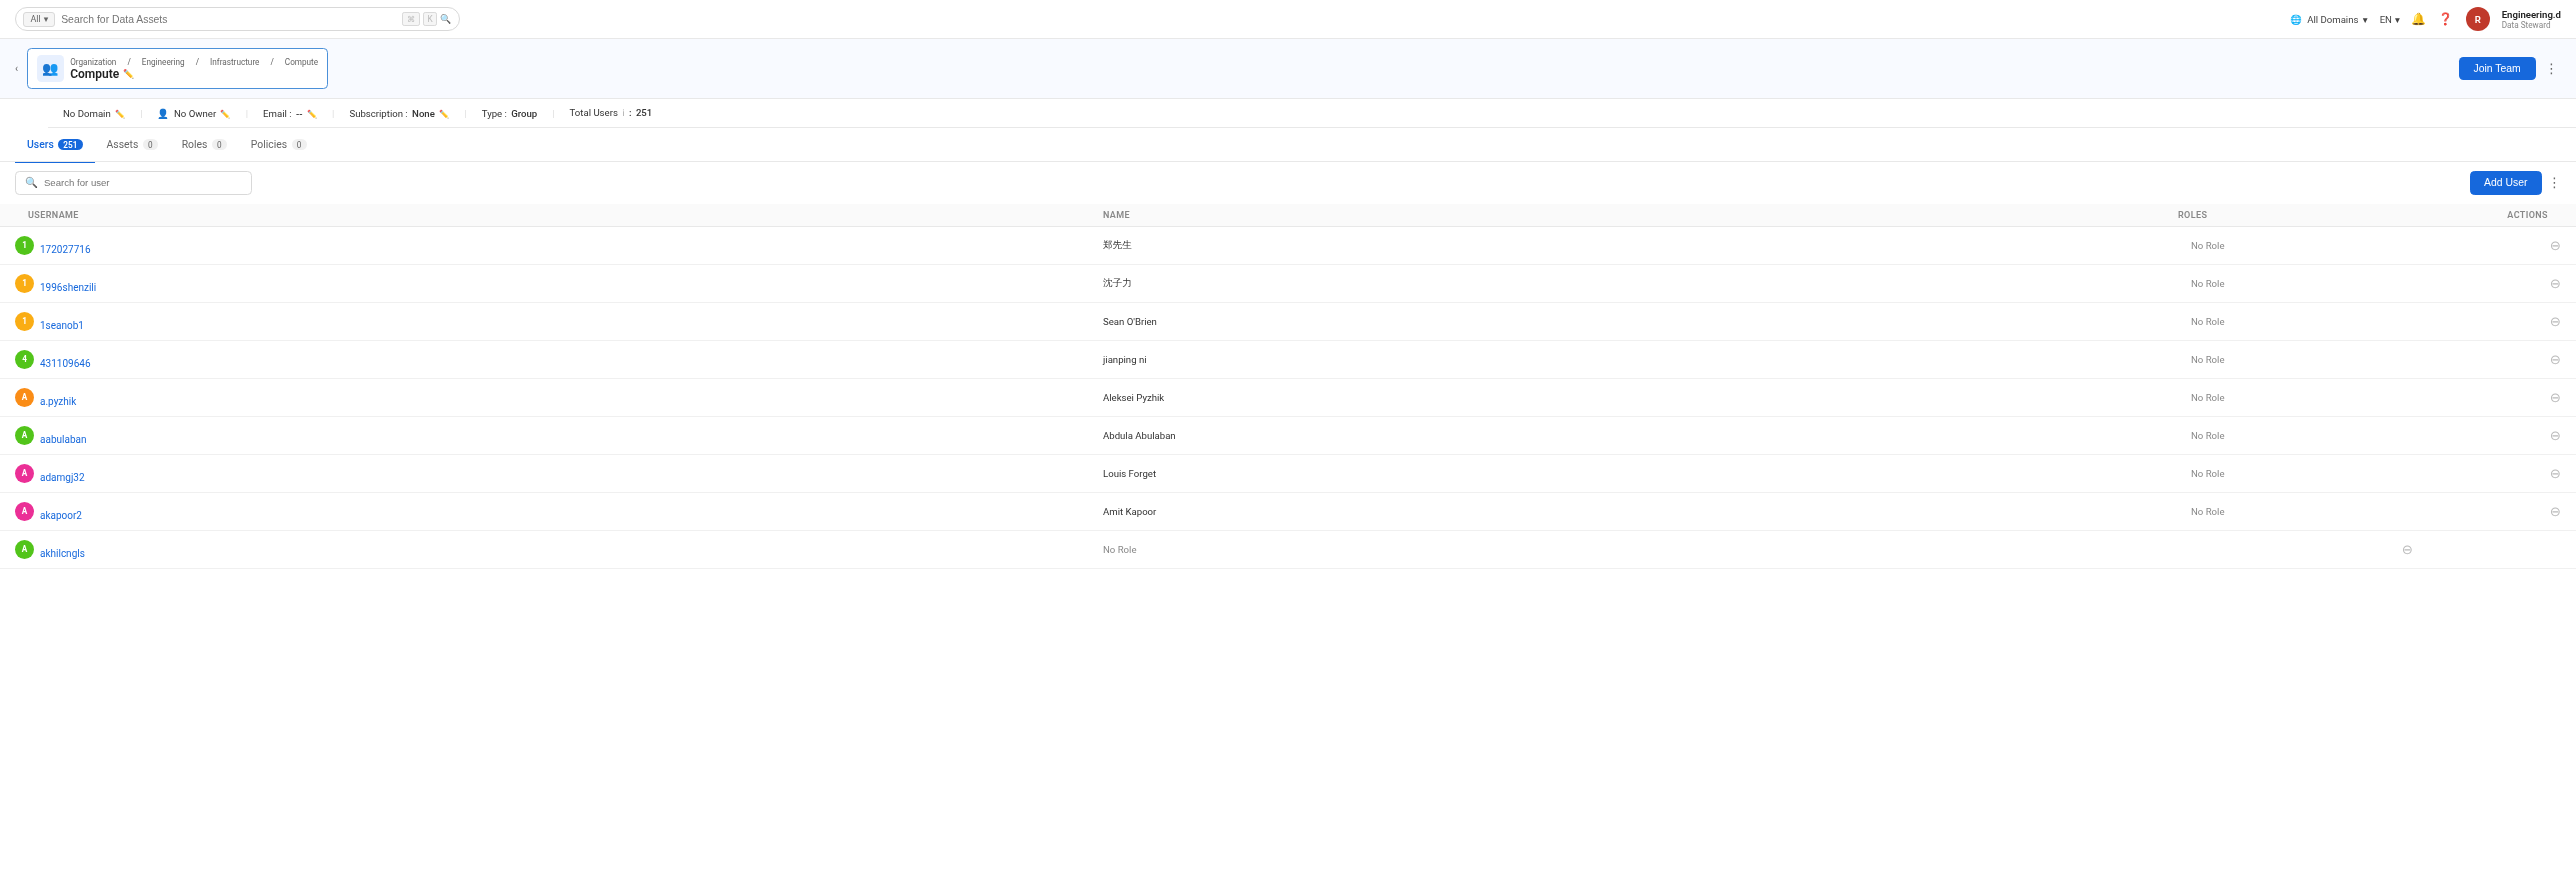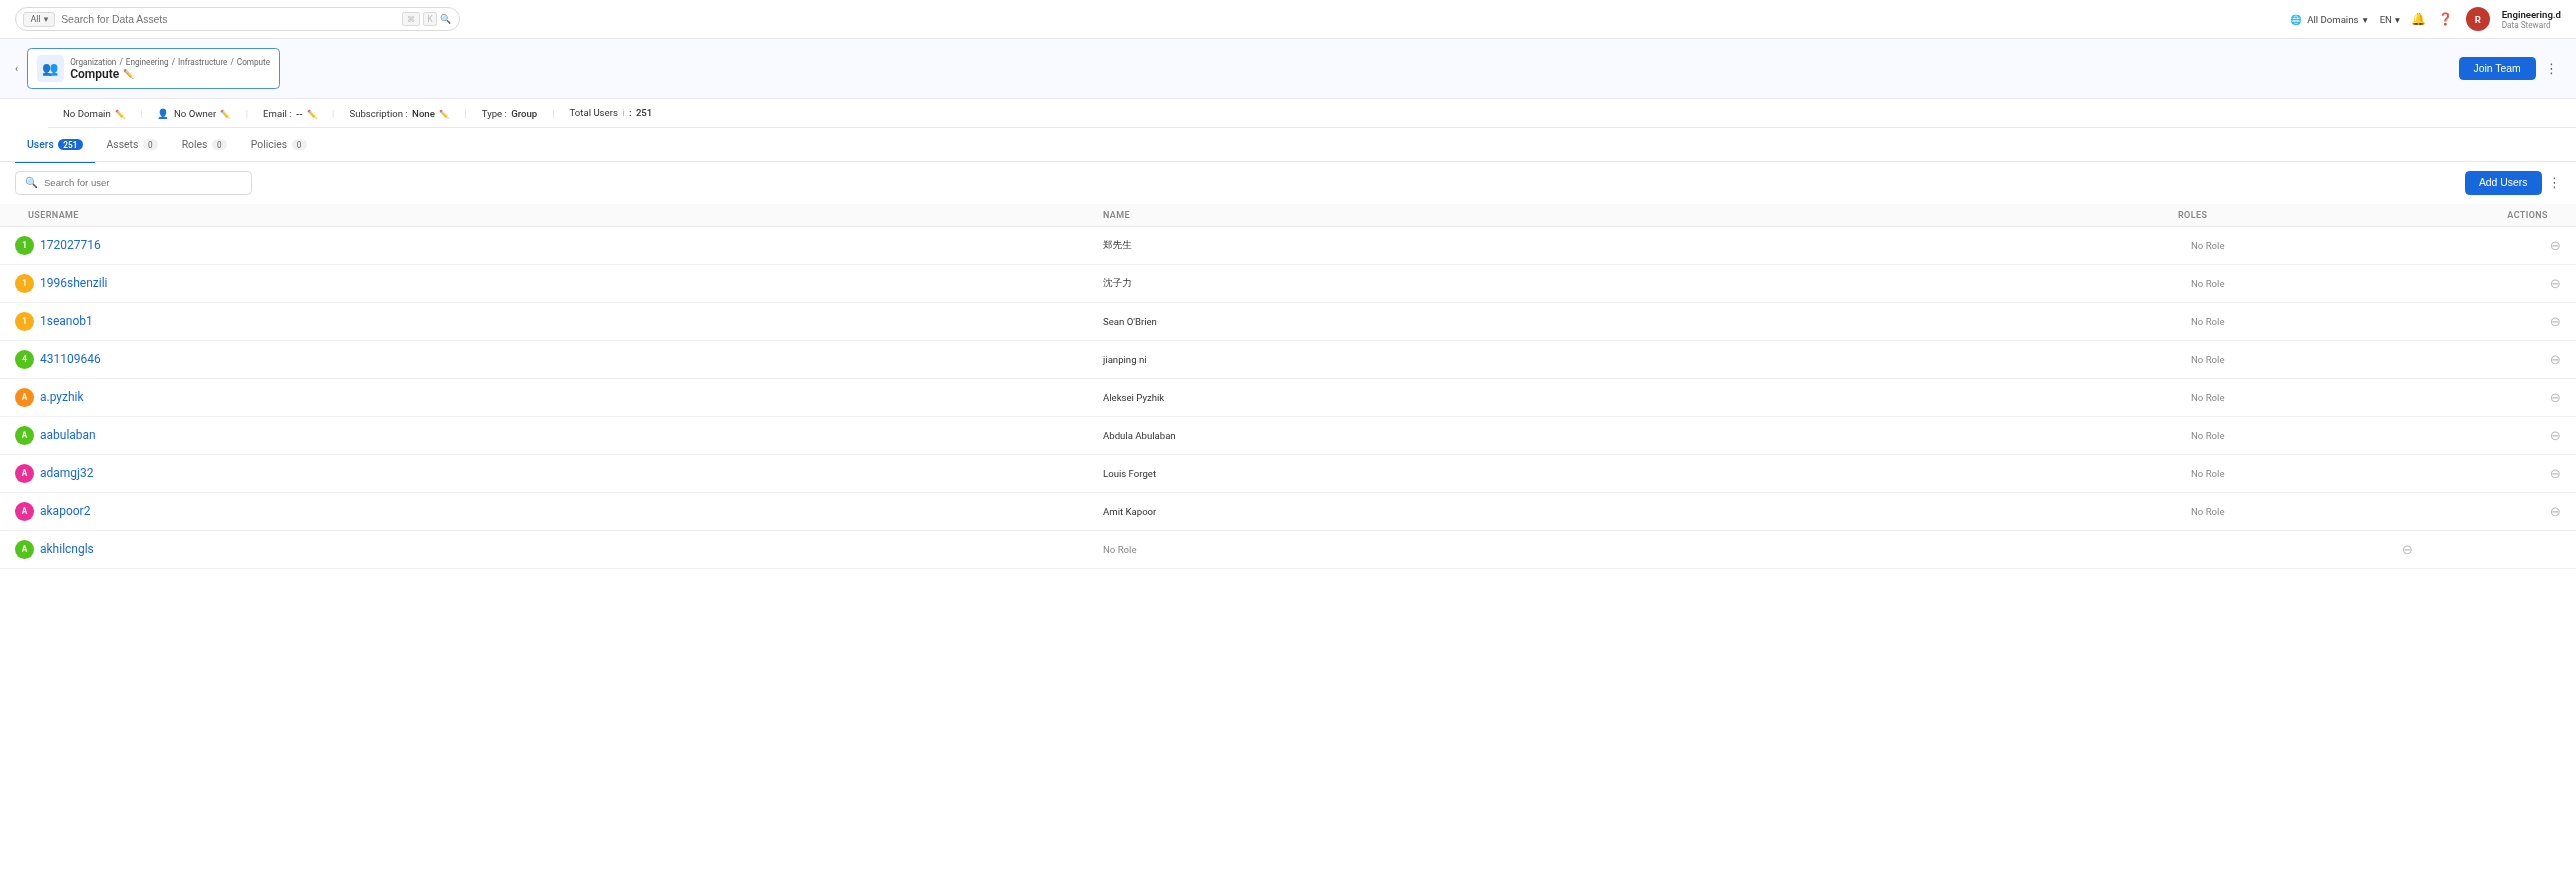--- a/index.html
+++ b/index.html
@@ -61,21 +61,21 @@
     .breadcrumb-box {
       border: 1.5px solid #4a90d9; border-radius: 4.4px; padding: 6px 9px;
       background: #fff; display: flex; align-items: center; gap: 6px;
     }
     .team-icon-box {
       width: 27px; height: 27px; background: #e8f0fe; border-radius: 4.4px;
       display: flex; align-items: center; justify-content: center;
     }
     .team-icon { color: #4a90d9; font-size: 13.3px; }
     .breadcrumb-content {}
-    .breadcrumb-path { font-size: 8.2px; color: #888; display: flex; align-items: center; gap: 3px; }
+    .breadcrumb-path { font-size: 8.2px; color: #888; display: flex; align-items: center; gap: 11px; }
     .breadcrumb-path span { color: #666; }
     .breadcrumb-sep { color: #aaa; }
     .page-title { font-size: 12px; font-weight: 600; color: #222; display: flex; align-items: center; gap: 4.4px; }
     .edit-icon { color: #aaa; font-size: 9px; cursor: pointer; }
     .collapse-icon { color: #666; font-size: 10.4px; cursor: pointer; }
     .header-right { display: flex; align-items: center; gap: 6px; }
     .join-team-btn {
       background: #1668dc; color: #fff; border: none; border-radius: 4.4px;
       padding: 6px 15px; font-size: 10.4px; font-weight: 500; cursor: pointer;
     }
@@ -155,21 +155,21 @@
       display: grid; grid-template-columns: 1fr 1fr 222px 148px;
       padding: 9px 15px; border-bottom: 0.7px solid #f0f0f0;
       align-items: center;
     }
     .username-cell { display: flex; align-items: center; gap: 6px; }
     .avatar-circle {
       width: 19px; height: 19px; border-radius: 50%;
       display: flex; align-items: center; justify-content: center;
       font-size: 8.2px; font-weight: 700; color: #fff; flex-shrink: 0;
     }
-    .username-link { color: #1668dc; font-size: 12px; cursor: pointer; }
+    .username-link { color: #1668dc; font-size: 10px; cursor: pointer; margin-top: 8px; }
     .name-cell { font-size: 9.6px; color: #333; }
     .role-cell { font-size: 9.6px; color: #888; }
     .action-cell { display: flex; justify-content: flex-end; align-items: center; }
     .remove-icon { color: #bbb; font-size: 13.3px; cursor: pointer; }
   </style>
 </head>
 <body>
 
 <div class="topnav">
   <div class="search-container">
@@ -291,21 +291,21 @@
     <span class="tab-badge-gray">0</span>
   </div>
 </div>
 
 <div class="toolbar">
   <div class="search-user-input">
     <span style="color:#bbb;">🔍</span>
     <input type="text" placeholder="Search for user" style="">
   </div>
   <div class="toolbar-right">
-    <button class="add-user-btn">Add Users</button>
+    <button class="add-user-btn">Add User</button>
     <button class="toolbar-more">⋮</button>
   </div>
 </div>
 
 <div class="table-container">
   <div class="table-header">
     <span class="col-header">USERNAME</span>
     <span class="col-header">NAME</span>
     <span class="col-header">ROLES</span>
     <span class="col-header right">ACTIONS</span>

